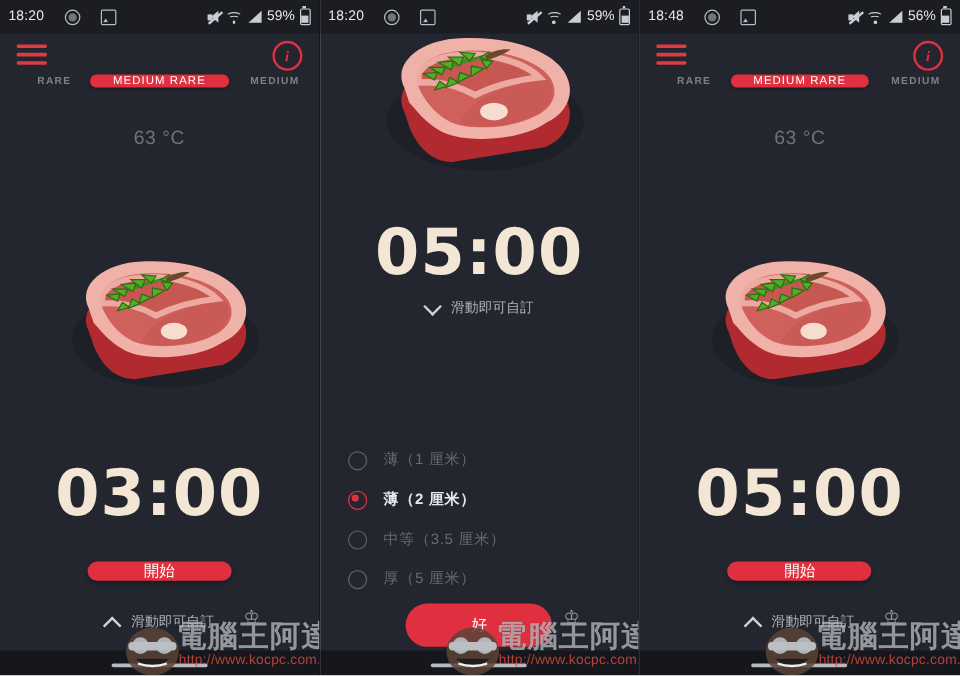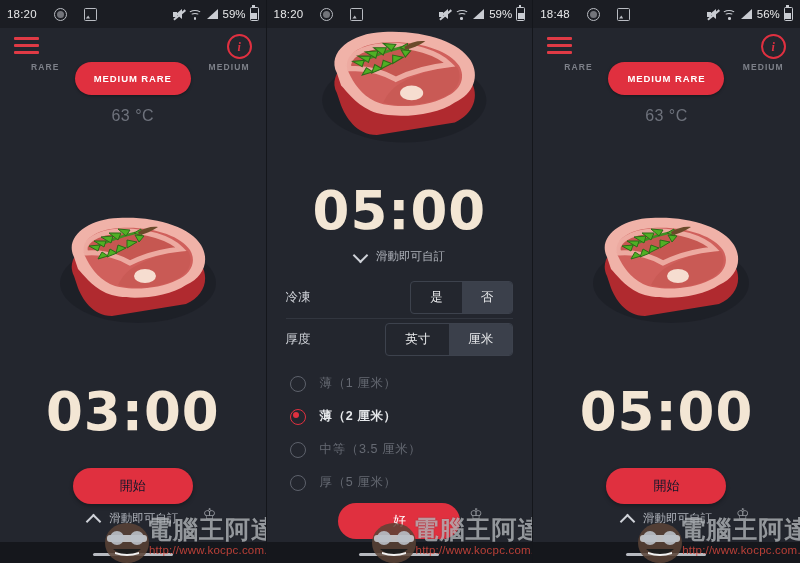--- a/index.html
+++ b/index.html
@@ -52,32 +52,32 @@
   .infobtn{position:absolute;right:14px;top:6px;width:21px;height:21px;border:2px solid #e03040;
            border-radius:50%;cursor:pointer;display:flex;align-items:center;justify-content:center;}
   .infobtn b{color:#e03040;font-size:12px;font-style:italic;font-family:"Liberation Serif",serif;
              line-height:1;font-weight:bold;}
 
   
   .doneness{position:relative;height:36px;display:flex;align-items:flex-start;justify-content:center;gap:0;}
   .dn{font-size:8.5px;letter-spacing:1.1px;color:#7d8089;font-weight:bold;white-space:nowrap;}
   .dn.left{position:absolute;left:31px;}
   .dn.right{position:absolute;right:16px;}
-  .dn-sel{background:#e0303f;color:#ffffff;border-radius:17px;padding:11px 19px;font-size:9.5px;
-          letter-spacing:.9px;font-weight:bold;box-shadow:0 1px 3px rgba(0,0,0,.35);}
+  .dn-sel{background:#e0303f;color:#ffffff;border-radius:17px;padding:0 19px;font-size:9.5px;
+          letter-spacing:.9px;font-weight:normal;box-shadow:0 1px 3px rgba(0,0,0,.35);}
   .temp{text-align:center;color:#6e727c;font-size:16px;margin-top:9px;letter-spacing:.5px;}
 
   
   .steakwrap{position:absolute;display:flex;align-items:center;justify-content:center;}
 
   
   .timer{position:absolute;left:0;right:0;text-align:center;color:#f3e6d4;font-size:53px;
          font-weight:bold;letter-spacing:1px;font-family:"DejaVu Sans",sans-serif;}
-  .startbtn{position:absolute;left:50%;transform:translateX(-50%);background:#e0303f;color:#0f172a;
-            border-radius:20px;width:120px;height:36px;display:flex;align-items:center;
+  .startbtn{position:absolute;left:50%;transform:translateX(-50%);background:#e0303f;color:#ffffff;
+            border-radius:20px;width:120px;height:16px;display:flex;align-items:center;
             justify-content:center;font-size:13px;cursor:pointer;box-shadow:0 2px 4px rgba(0,0,0,.3);}
   .slidehint{position:absolute;left:0;right:0;display:flex;align-items:center;justify-content:center;
              gap:9px;color:#aeb2ba;font-size:11.5px;}
   .chev{width:13px;height:13px;position:relative;}
   .chev:before{content:"";position:absolute;left:1px;top:4px;width:9px;height:9px;
                border-left:2px solid #cfd2d8;border-top:2px solid #cfd2d8;transform:rotate(45deg);}
   .chev.down:before{top:0px;transform:rotate(-135deg);}
 
   
   .optrow{position:relative;display:flex;align-items:center;padding:0 19px;height:41px;}
@@ -262,37 +262,20 @@
         <path d="M100 27 C106 23 114 21 120 22 C114 26 107 29 101 30 Z" fill="#6b4a2a"></path>
       </svg>
     </div>
 
     <div class="timer" style="top:180px;">05:00</div>
     <div class="slidehint" style="top:249px;">
       <span class="chev down"></span>
       <span>滑動即可自訂</span>
     </div>
 
-    <div style="position:absolute;left:0;right:0;top:277px;">
-      <div class="optrow">
-        <span class="optlabel">冷凍</span>
-        <span class="segwrap">
-          <span class="seg">是</span>
-          <span class="seg on">否</span>
-        </span>
-      </div>
-      <div class="divider"></div>
-      <div class="optrow">
-        <span class="optlabel">厚度</span>
-        <span class="segwrap">
-          <span class="seg">英寸</span>
-          <span class="seg on">厘米</span>
-        </span>
-      </div>
-    </div>
 
     <div style="position:absolute;left:0;right:0;top:367px;">
       <div class="radio">
         <span class="rdo"></span>
         <span class="rlab">薄（1 厘米）</span>
       </div>
       <div class="radio">
         <span class="rdo on"></span>
         <span class="rlab on">薄（2 厘米）</span>
       </div>

